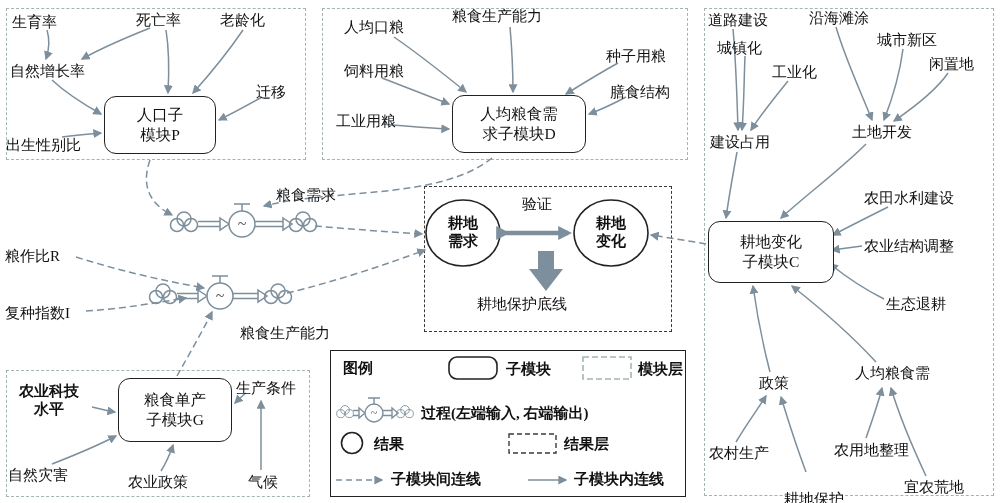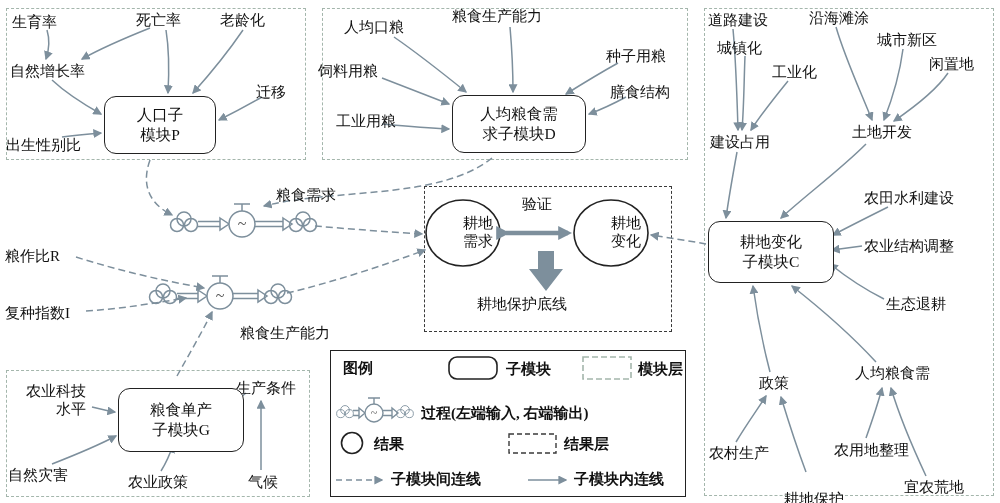--- a/index.html
+++ b/index.html
@@ -7,21 +7,21 @@
   #canvas {
     position:relative; width:1000px; height:503px; background:#ffffff;
     font-family:"Liberation Serif","DejaVu Serif",serif; color:#111;
     overflow:hidden;
   }
   .layer { position:absolute; border:1.6px dashed #a4b6ac; z-index:1; }
   .resultlayer { position:absolute; border:1.6px dashed #3a3a3a; z-index:1; background:#fff; }
   .legendbox { position:absolute; border:1.6px solid #222; background:#fff; z-index:1; }
   svg.overlay { position:absolute; left:0; top:0; z-index:5; pointer-events:none; }
   .lbl { position:absolute; font-size:15px; line-height:1.2; white-space:nowrap; z-index:10; }
-  .two-line { white-space:normal; text-align:right; }
+  .two-line { white-space:normal; text-align:center;font-weight:bold; }
   .two-line span { display:block; }
   .subbox {
     position:absolute; border:1.6px solid #222; border-radius:12px; background:#fff;
     display:flex; flex-direction:column; align-items:center; justify-content:center;
     font-size:15.5px; line-height:1.3; text-align:center; z-index:10;
   }
   .legend-label { font-size:15px;font-weight:bold; }
 </style>
 </head>
 <body>
@@ -163,21 +163,21 @@
   <div class="lbl" style="left:10px;top:62px">自然增长率</div>
   <div class="lbl" style="left:256px;top:83px">迁移</div>
   <div class="lbl" style="left:6px;top:136px">出生性别比</div>
   <div class="subbox" style="left:104px;top:96px;width:112px;height:58px">
     <span>人口子</span>
     <span>模块P</span>
   </div>
 
   <div class="lbl" style="left:344px;top:18px">人均口粮</div>
   <div class="lbl" style="left:452px;top:7px">粮食生产能力</div>
-  <div class="lbl" style="left:318px;top:62px">饲料用粮</div>
+  <div class="lbl" style="left:344px;top:62px">饲料用粮</div>
   <div class="lbl" style="left:606px;top:47px">种子用粮</div>
   <div class="lbl" style="left:610px;top:83px">膳食结构</div>
   <div class="lbl" style="left:336px;top:112px">工业用粮</div>
   <div class="subbox" style="left:452px;top:95px;width:134px;height:58px">
     <span>人均粮食需</span>
     <span>求子模块D</span>
   </div>
 
   <div class="lbl" style="left:708px;top:11px">道路建设</div>
   <div class="lbl" style="left:717px;top:39px">城镇化</div>
@@ -202,21 +202,21 @@
   </div>
 
   <div class="lbl two-line" style="left:12px;top:382px;width:74px">
     <span>农业科技</span>
     <span>水平</span>
   </div>
   <div class="lbl" style="left:236px;top:379px">生产条件</div>
   <div class="lbl" style="left:8px;top:466px">自然灾害</div>
   <div class="lbl" style="left:128px;top:473px">农业政策</div>
   <div class="lbl" style="left:248px;top:473px">气候</div>
-  <div class="subbox" style="left:118px;top:388px;width:126px;height:64px">
+  <div class="subbox" style="left:118px;top:378px;width:114px;height:64px">
     <span>粮食单产</span>
     <span>子模块G</span>
   </div>
 
   <div class="lbl" style="left:276px;top:186px">粮食需求</div>
   <div class="lbl" style="left:5px;top:247px">粮作比R</div>
   <div class="lbl" style="left:5px;top:304px">复种指数I</div>
   <div class="lbl" style="left:240px;top:324px">粮食生产能力</div>
 
   <div class="lbl two-line" style="left:433px;top:214px;width:60px">

